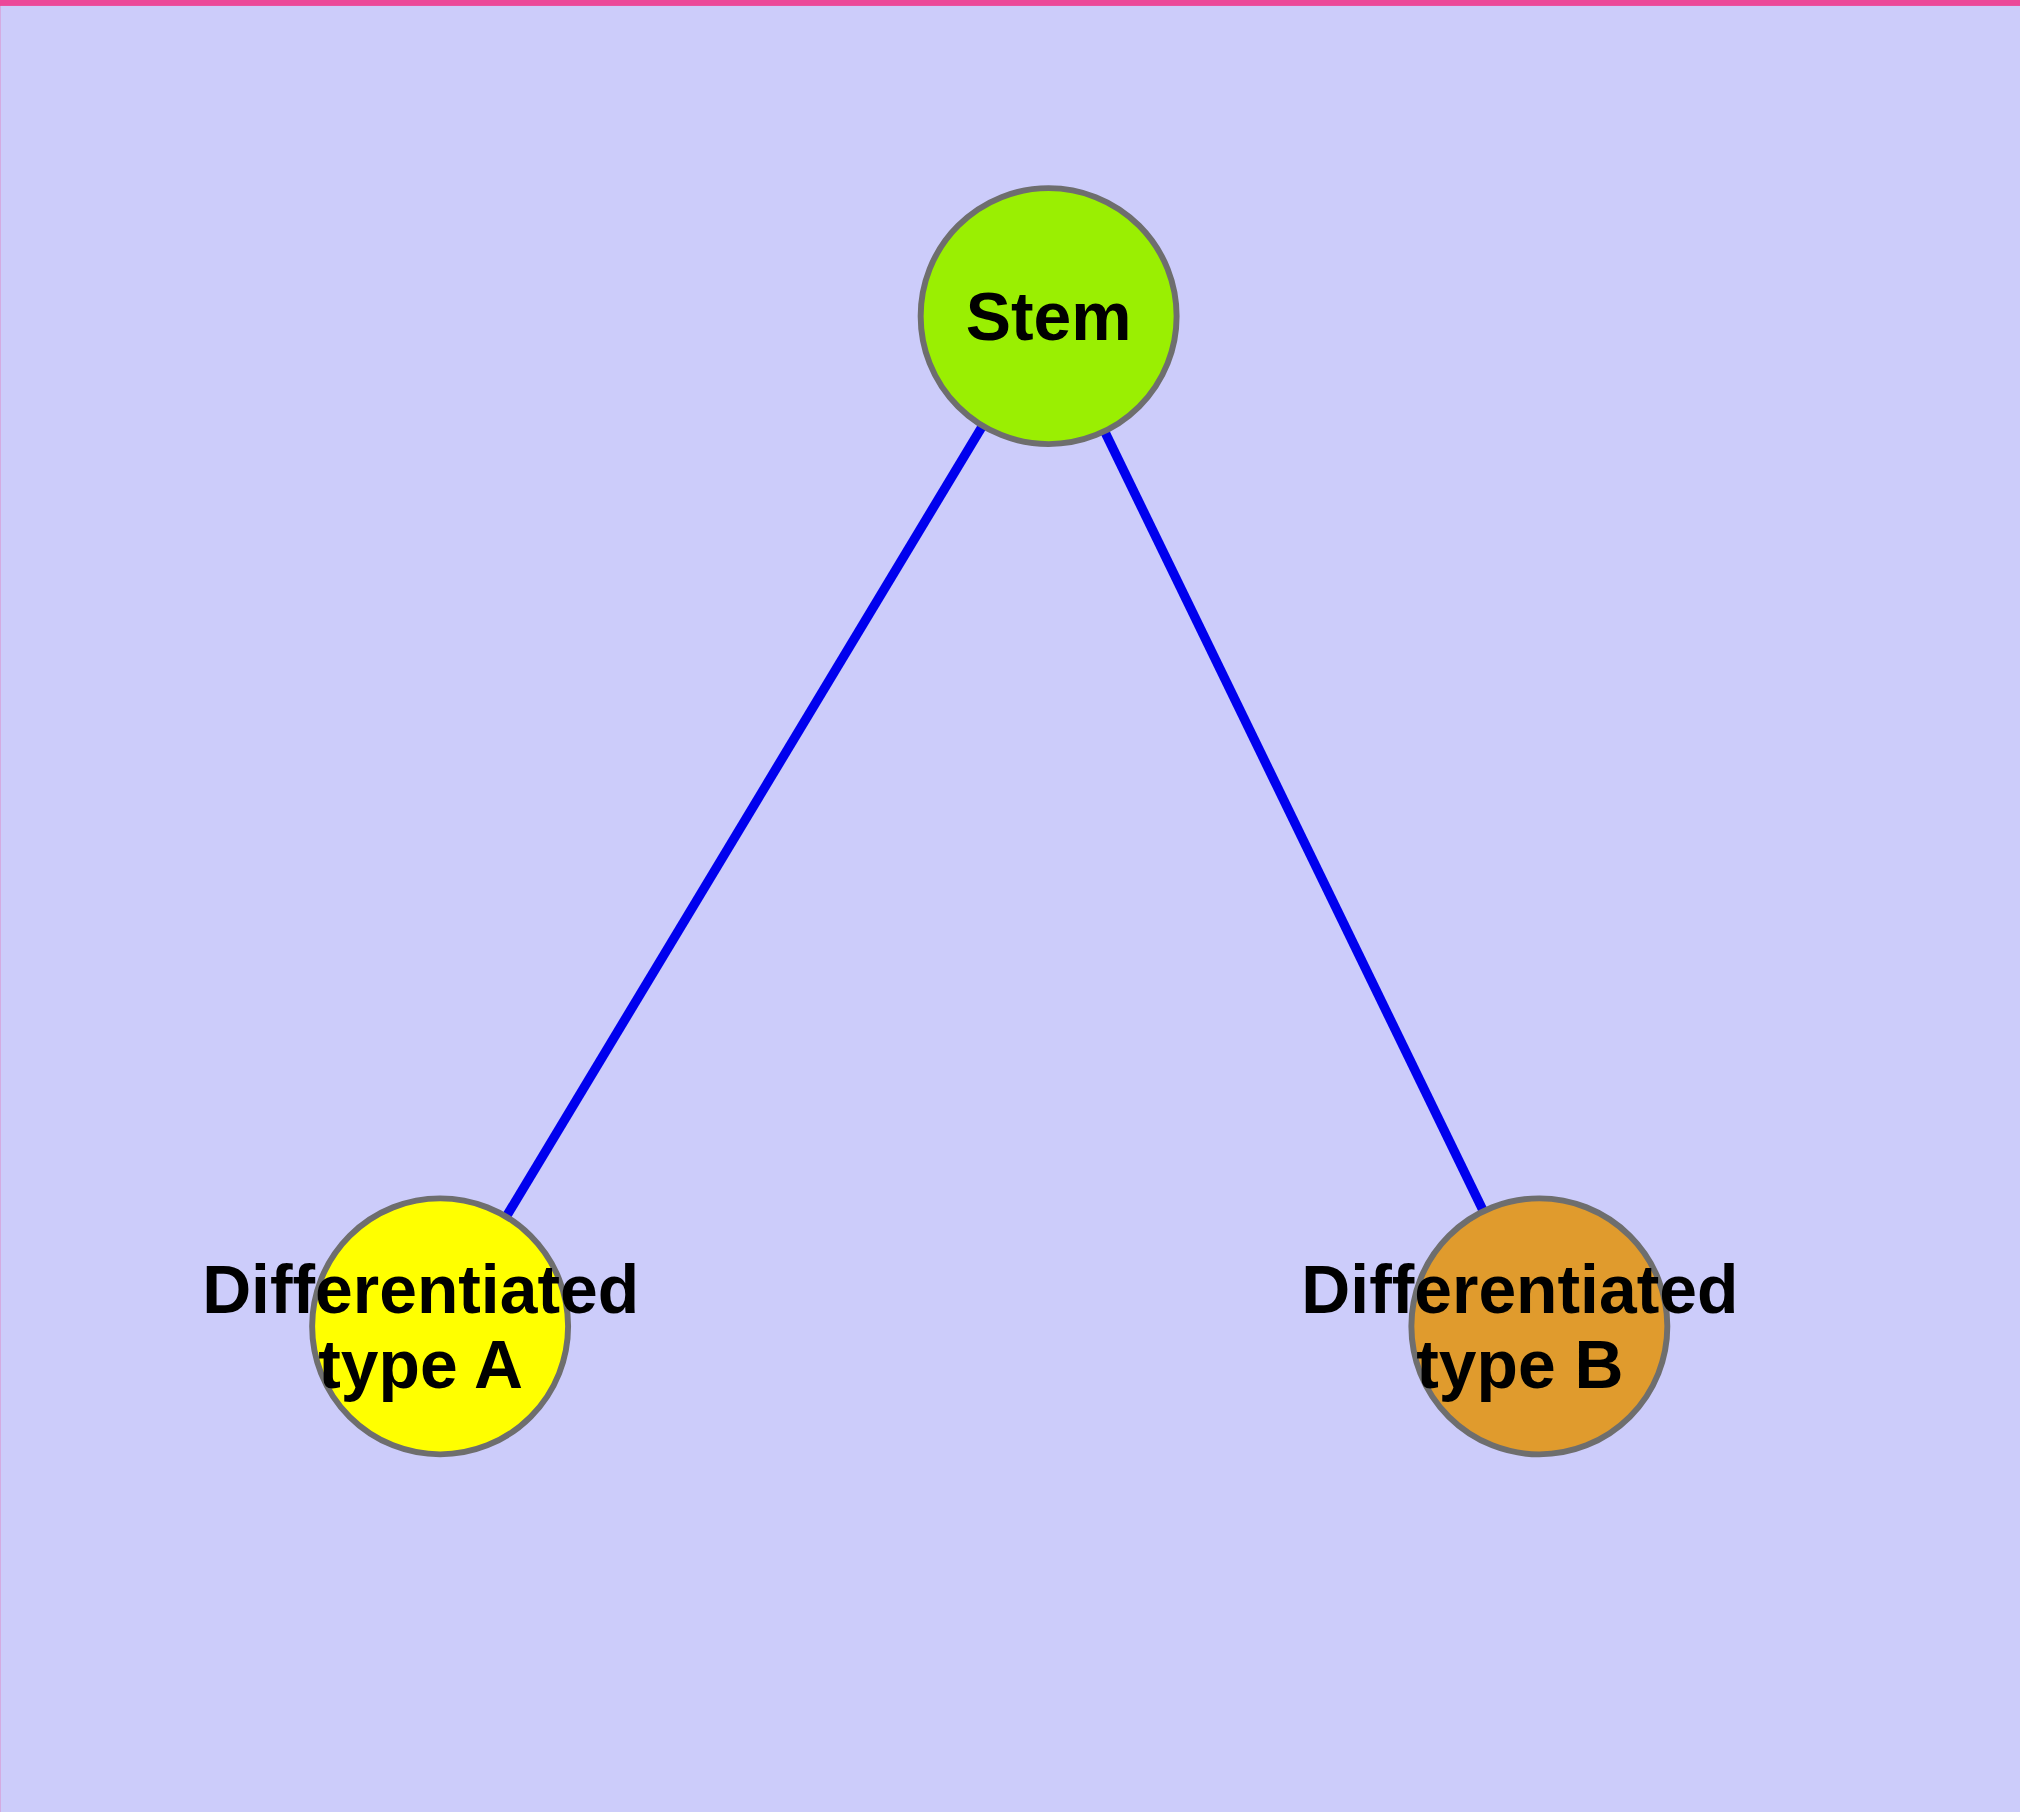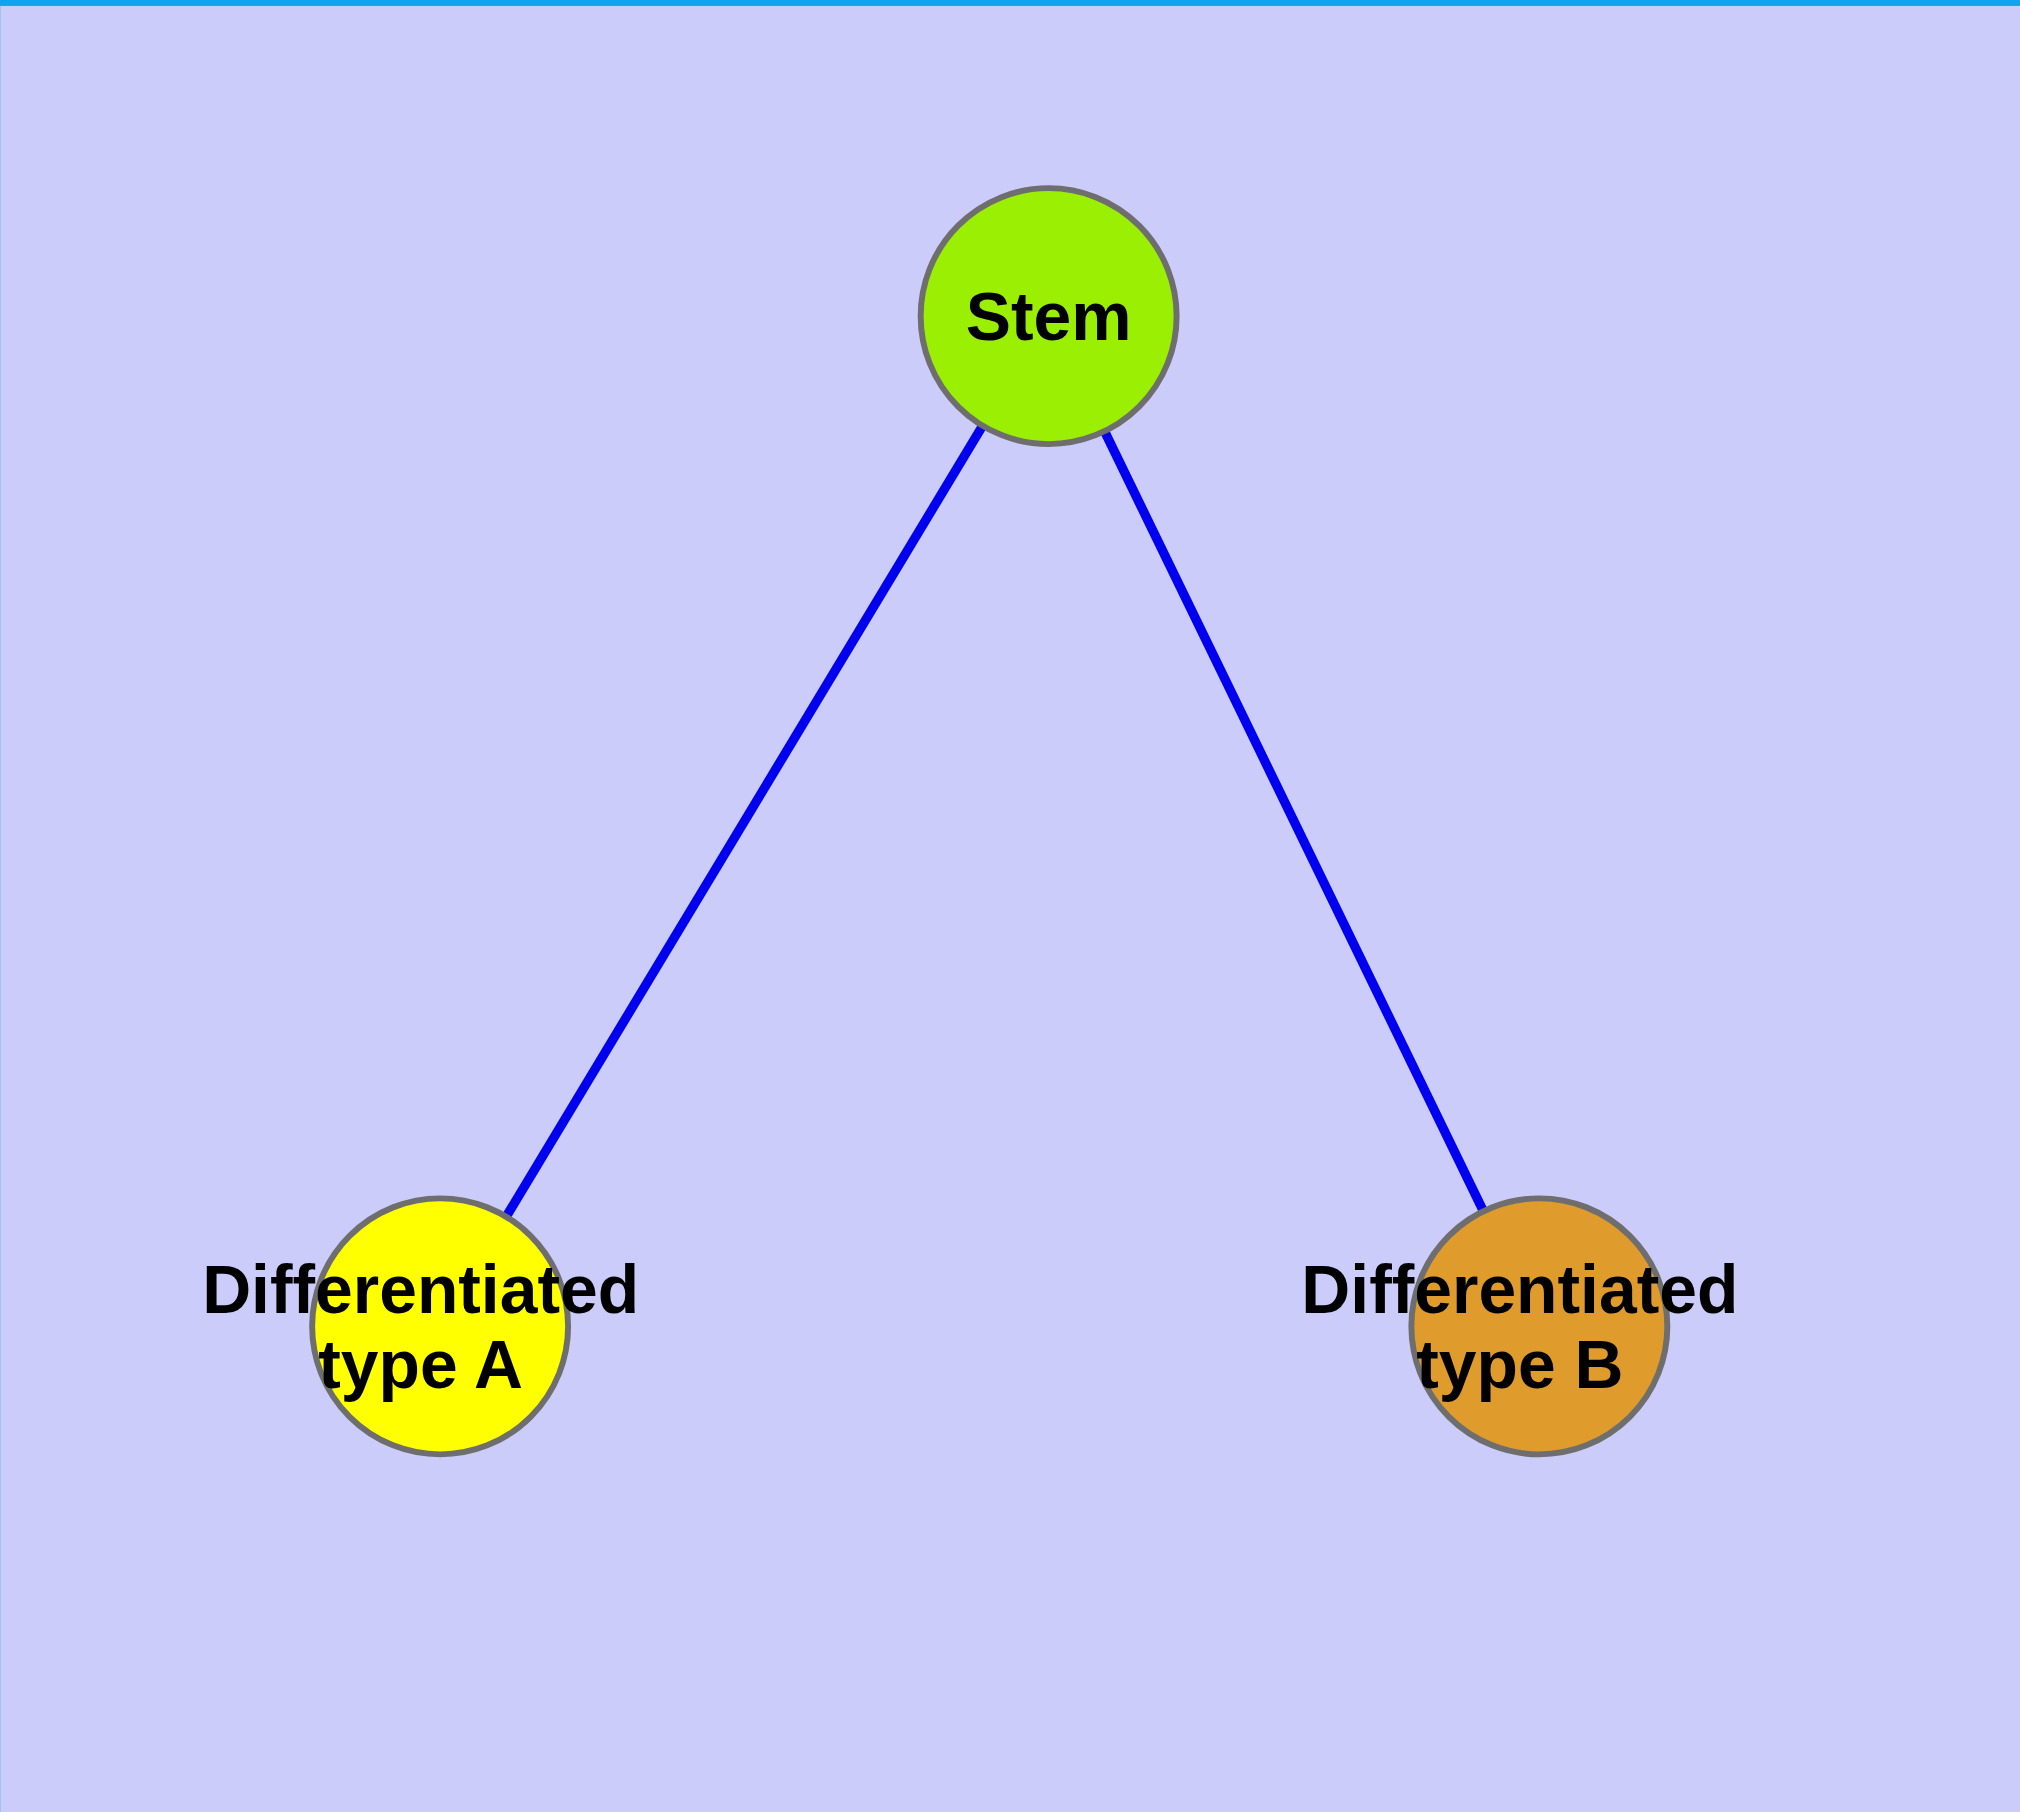--- a/index.html
+++ b/index.html
@@ -26,21 +26,21 @@
   .node-label,
   .graph-title {
     font-family: "Liberation Sans", "DejaVu Sans", sans-serif;
     font-weight: bold;
     fill: #000000;
   }
 </style>
 </head>
 <body>
 
-<div id="stage" style="width: 2021px; height: 1812px; background: #0ea5e9;">
+<div id="stage" style="width: 2021px; height: 1812px; background: #ec4899;">
   <svg id="canvas" viewBox="0 0 2384 2138" xmlns="http://www.w3.org/2000/svg">
 
     <rect id="bg-rect" x="0" y="7" width="2384" height="2131" fill="#ccccfa"></rect>
 
     <g id="edges-layer">
         <line x1="1237" y1="373" x2="519" y2="1565" stroke="#0000ee" stroke-width="11" stroke-linecap="butt"></line>
         <line x1="1237" y1="373" x2="1816" y2="1565" stroke="#0000ee" stroke-width="11" stroke-linecap="butt"></line>
       </g>
     <g id="nodes-layer">
         <circle cx="1237" cy="373" r="151" fill="#9aef02" stroke="#6e6e6e" stroke-width="7"></circle>

